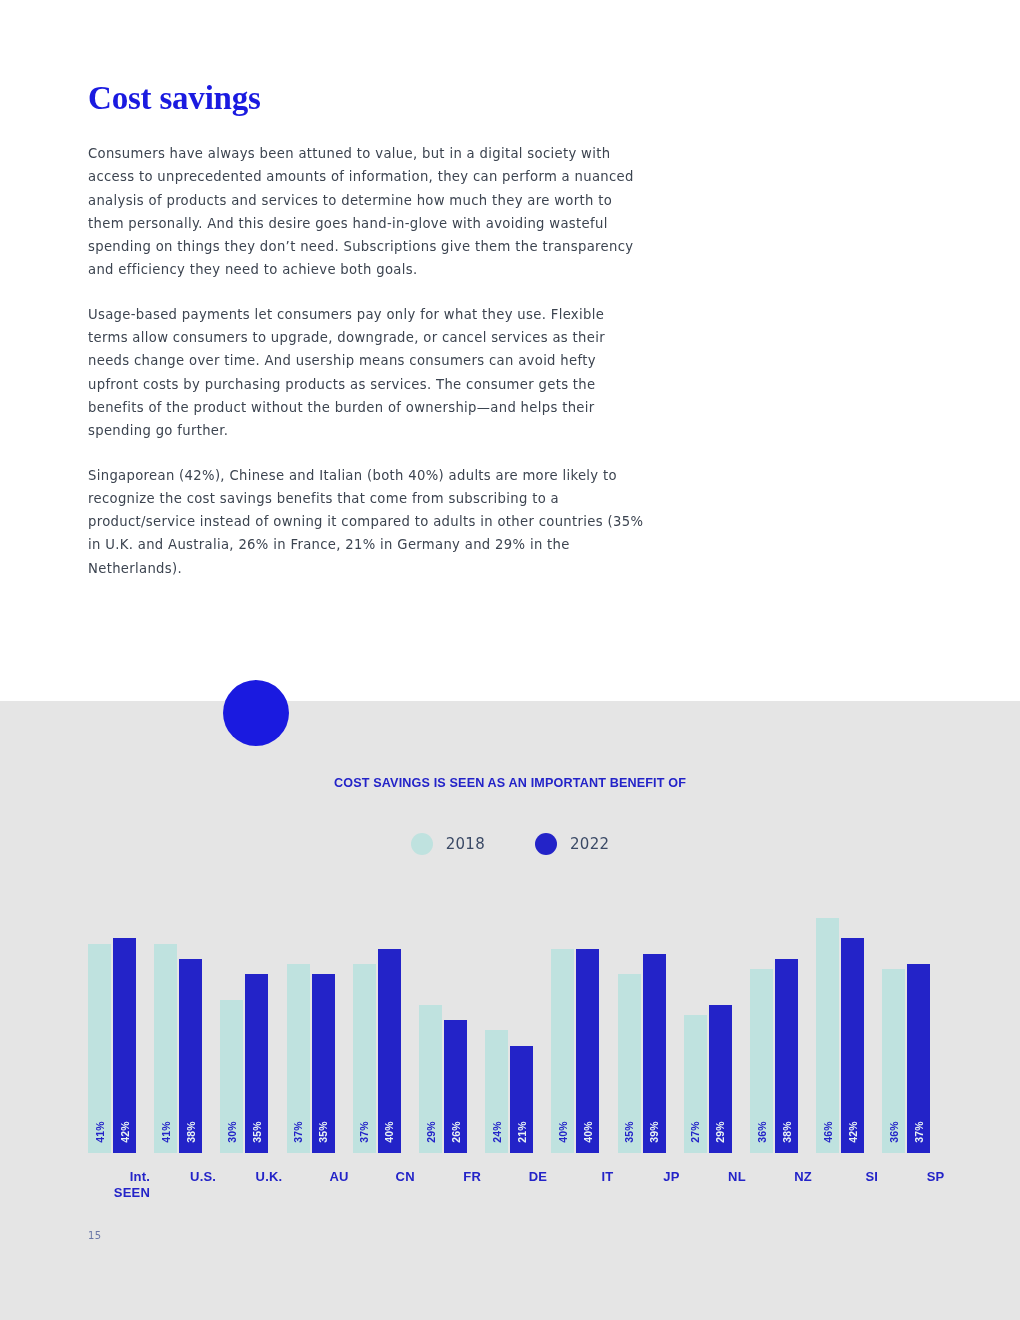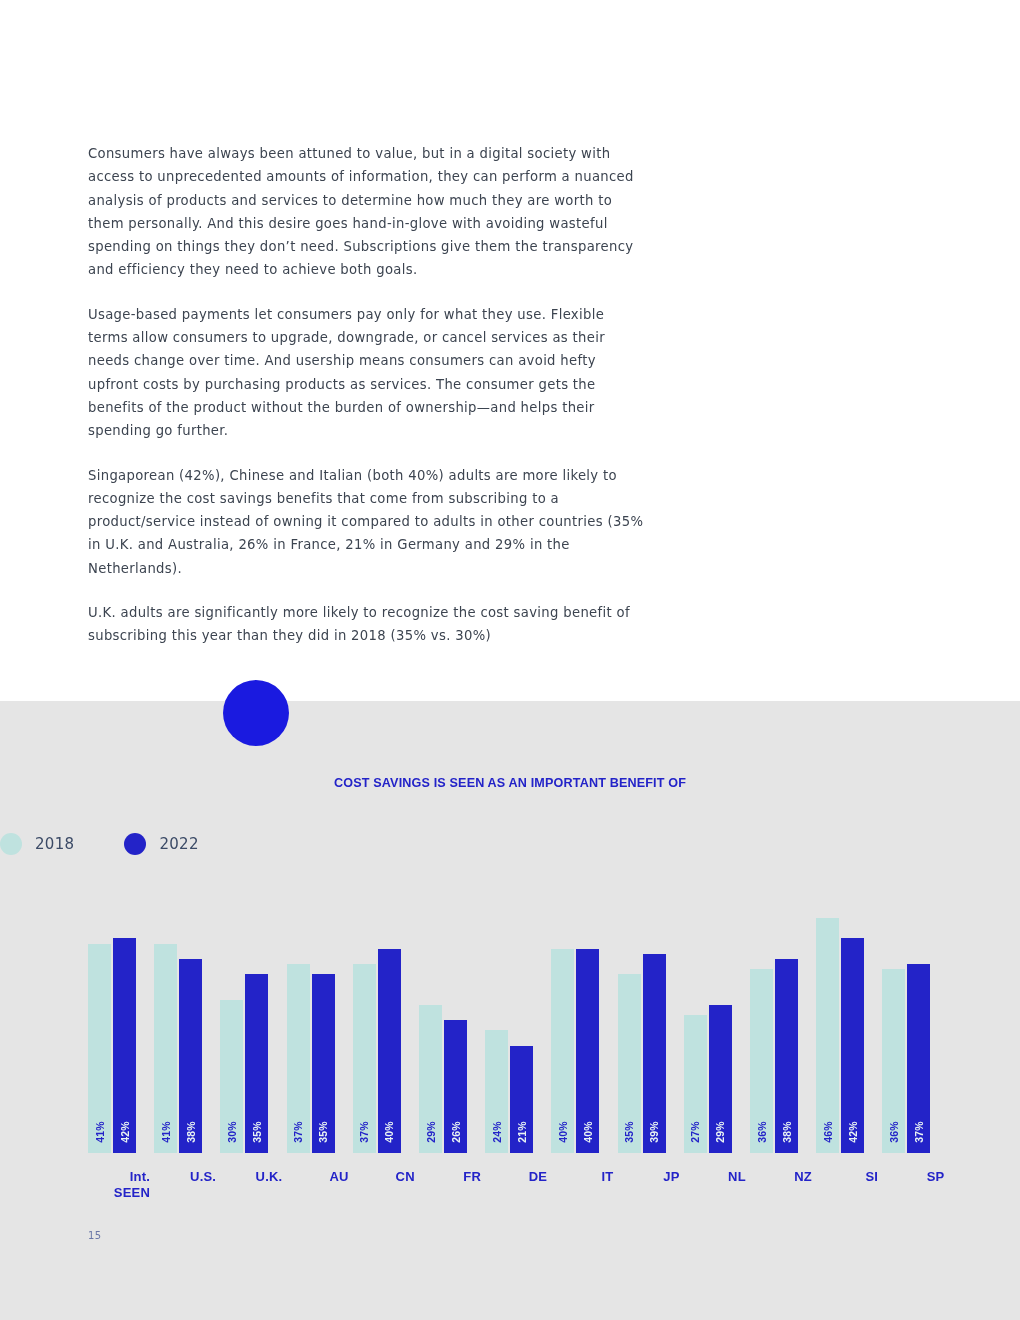--- a/index.html
+++ b/index.html
@@ -85,20 +85,21 @@
     text-transform: uppercase;
   }
   #chart-title .line { display: block; }
 
   #legend {
     position: absolute;
     left: 0;
     top: 132px;
     width: 1020px;
     display: flex;
+    justify-content: center;
     align-items: center;
     gap: 50px;
   }
   .legend-item {
     display: flex;
     align-items: center;
     gap: 13px;
   }
   .legend-dot {
     width: 22px;
@@ -184,25 +185,25 @@
     font-family: "DejaVu Sans", sans-serif;
     font-size: 10px;
     color: #6a77a8;
     letter-spacing: 0.3px;
   }
 </style>
 </head>
 <body>
 
 <div id="article">
+  <h1 id="page-title">Cost savings</h1>
   <div id="body-copy">
     <p class="para">Consumers have always been attuned to value, but in a digital society with access to unprecedented amounts of information, they can perform a nuanced analysis of products and services to determine how much they are worth to them personally. And this desire goes hand-in-glove with avoiding wasteful spending on things they don’t need. Subscriptions give them the transparency and efficiency they need to achieve both goals.</p>
     <p class="para">Usage-based payments let consumers pay only for what they use. Flexible terms allow consumers to upgrade, downgrade, or cancel services as their needs change over time. And usership means consumers can avoid hefty upfront costs by purchasing products as services. The consumer gets the benefits of the product without the burden of ownership—and helps their spending go further.</p>
     <p class="para">Singaporean (42%), Chinese and Italian (both 40%) adults are more likely to recognize the cost savings benefits that come from subscribing to a product/service instead of owning it compared to adults in other countries (35% in U.K. and Australia, 26% in France, 21% in Germany and 29% in the Netherlands).</p>
-    <p class="para">U.K. adults are significantly more likely to recognize the cost saving benefit of subscribing this year than they did in 2018 (35% vs. 30%)</p>
   </div>
 </div>
 
 <div id="chart-panel">
 
   <div id="deco-circle"></div>
 
   <div id="chart-title">
     <span class="line">COST SAVINGS IS SEEN AS AN IMPORTANT BENEFIT OF</span>
   </div>

